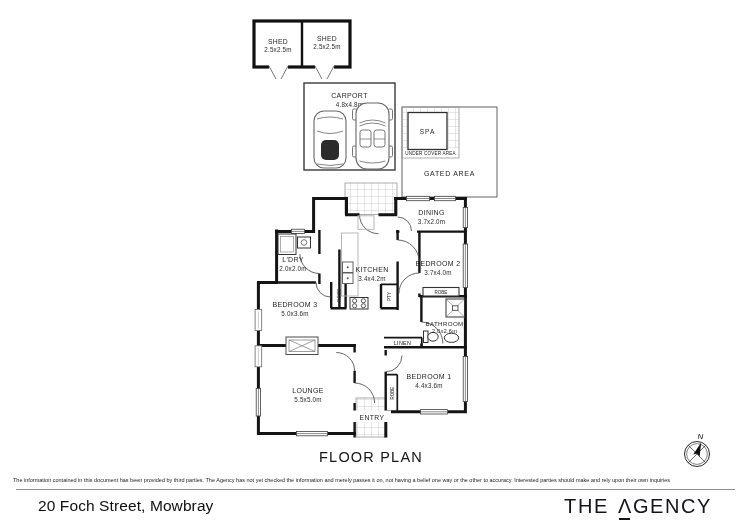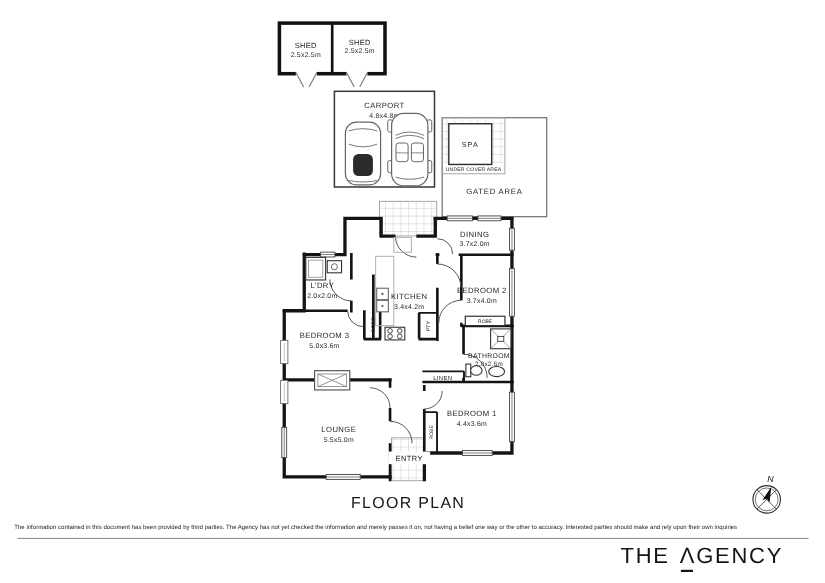--- a/index.html
+++ b/index.html
@@ -218,14 +218,15 @@
     <path d="M688.2,445.2 L705.8,462.8 M688.2,462.8 L705.8,445.2" stroke="#2b2b2b" stroke-width="0.7"></path>
     <g transform="translate(697,454) rotate(20)">
       <polygon points="0,-12.3 3.4,1.8 0,-0.6 -3.4,1.8" fill="#0f0f0f"></polygon>
     </g>
     <text class="north" x="700.5" y="438.5" text-anchor="middle">N</text>
   </g>
 </svg>
 
 <div class="disclaimer">The information contained in this document has been provided by third parties. The Agency has not yet checked the information and merely passes it on, not having a belief one way or the other to accuracy. Interested parties should make and rely upon their own inquiries</div>
 <div class="rule"></div>
+<div class="address">20 Foch Street, Mowbray</div>
 <div class="brand"><span class="logo-the">THE</span><span class="logo-a"><span>Λ</span><span class="logo-underscore"></span></span><span>GENCY</span></div>
 </div>
 
 </body></html>

